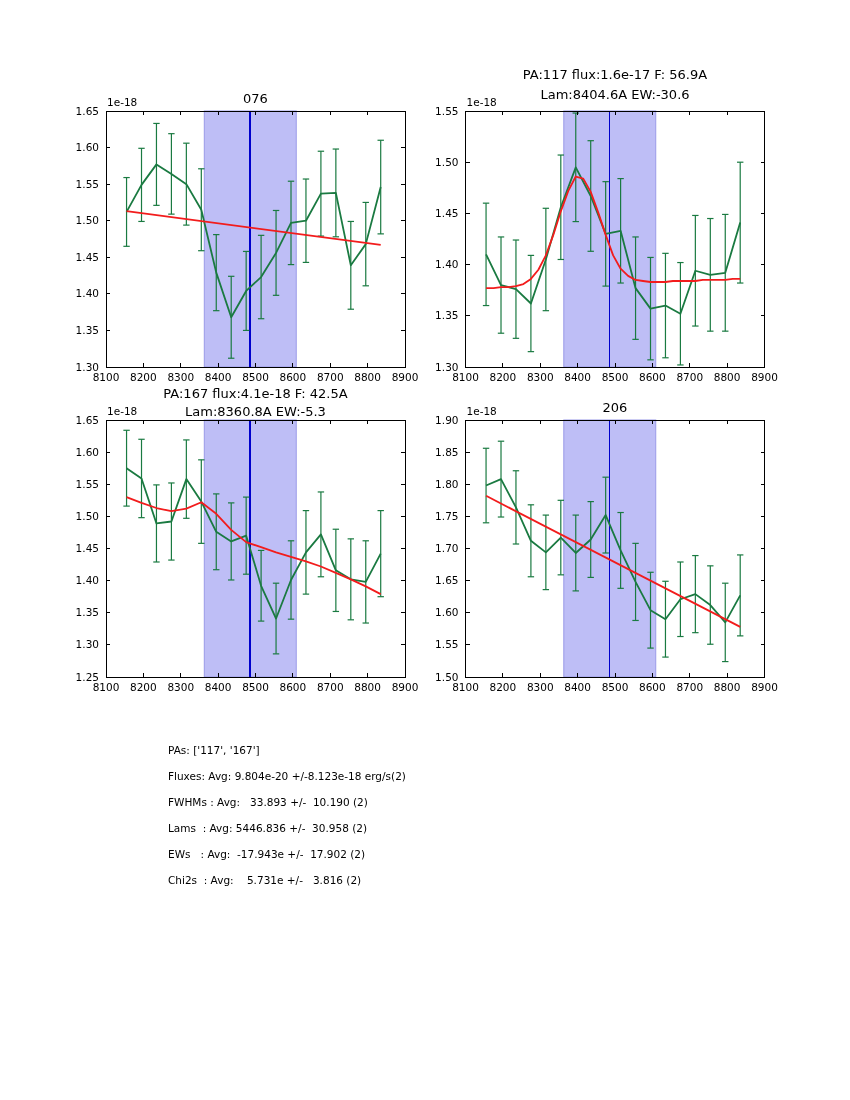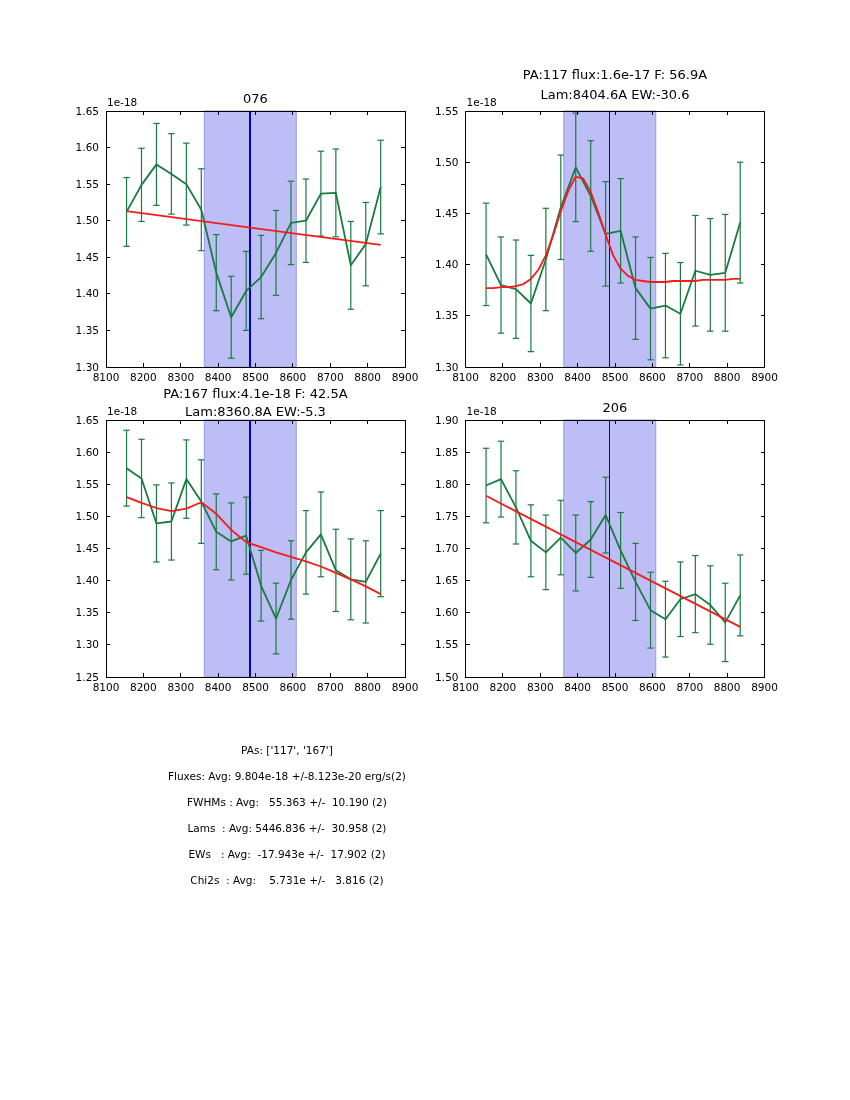--- a/index.html
+++ b/index.html
@@ -3,21 +3,21 @@
 <meta charset="utf-8">
 <style>
   html, body {
     margin: 0; padding: 0;
     width: 850px; height: 1100px;
     background: #ffffff;
     font-family: "DejaVu Sans", "Liberation Sans", sans-serif;
   }
   .figure { position: relative; width: 850px; height: 1100px; background: #ffffff; overflow: hidden; }
   #figure-svg { position: absolute; left: 0; top: 0; }
-  .summary { position: absolute; left: 168px; top: 745px; color: #000000; text-align: center; }
+  .summary { position: absolute; left: 168px; top: 745px; color: #000000; }
   .summary-line {
     font-size: 10.5px; line-height: 11px;
     margin: 0 0 15px 0;
     white-space: pre;
     color: #000000;
   }
 </style>
 </head>
 <body>
 
@@ -493,19 +493,19 @@
         <text x="458.5" y="519.875" text-anchor="end" font-size="10.5" fill="#000000" font-family="&quot;DejaVu Sans&quot;,&quot;Liberation Sans&quot;,sans-serif">1.75</text>
         <text x="458.5" y="487.74999999999994" text-anchor="end" font-size="10.5" fill="#000000" font-family="&quot;DejaVu Sans&quot;,&quot;Liberation Sans&quot;,sans-serif">1.80</text>
         <text x="458.5" y="455.6249999999999" text-anchor="end" font-size="10.5" fill="#000000" font-family="&quot;DejaVu Sans&quot;,&quot;Liberation Sans&quot;,sans-serif">1.85</text>
         <text x="458.5" y="423.5" text-anchor="end" font-size="10.5" fill="#000000" font-family="&quot;DejaVu Sans&quot;,&quot;Liberation Sans&quot;,sans-serif">1.90</text>
         <text x="466.5" y="415" text-anchor="start" font-size="10.5" fill="#000000" font-family="&quot;DejaVu Sans&quot;,&quot;Liberation Sans&quot;,sans-serif">1e-18</text>
         <text x="615" y="412" text-anchor="middle" font-size="13" fill="#000000" font-family="&quot;DejaVu Sans&quot;,&quot;Liberation Sans&quot;,sans-serif">206</text>
       </g>
     </svg>
   <div class="summary">
     <div class="summary-line">PAs: ['117', '167']</div>
-    <div class="summary-line">Fluxes: Avg: 9.804e-18 +/-8.123e-20 erg/s(2)</div>
-    <div class="summary-line">FWHMs : Avg:   55.363 +/-  10.190 (2)</div>
+    <div class="summary-line">Fluxes: Avg: 9.804e-20 +/-8.123e-18 erg/s(2)</div>
+    <div class="summary-line">FWHMs : Avg:   33.893 +/-  10.190 (2)</div>
     <div class="summary-line">Lams  : Avg: 5446.836 +/-  30.958 (2)</div>
     <div class="summary-line">EWs   : Avg:  -17.943e +/-  17.902 (2)</div>
     <div class="summary-line">Chi2s  : Avg:    5.731e +/-   3.816 (2)</div>
   </div>
 </div>
 
 </body></html>

